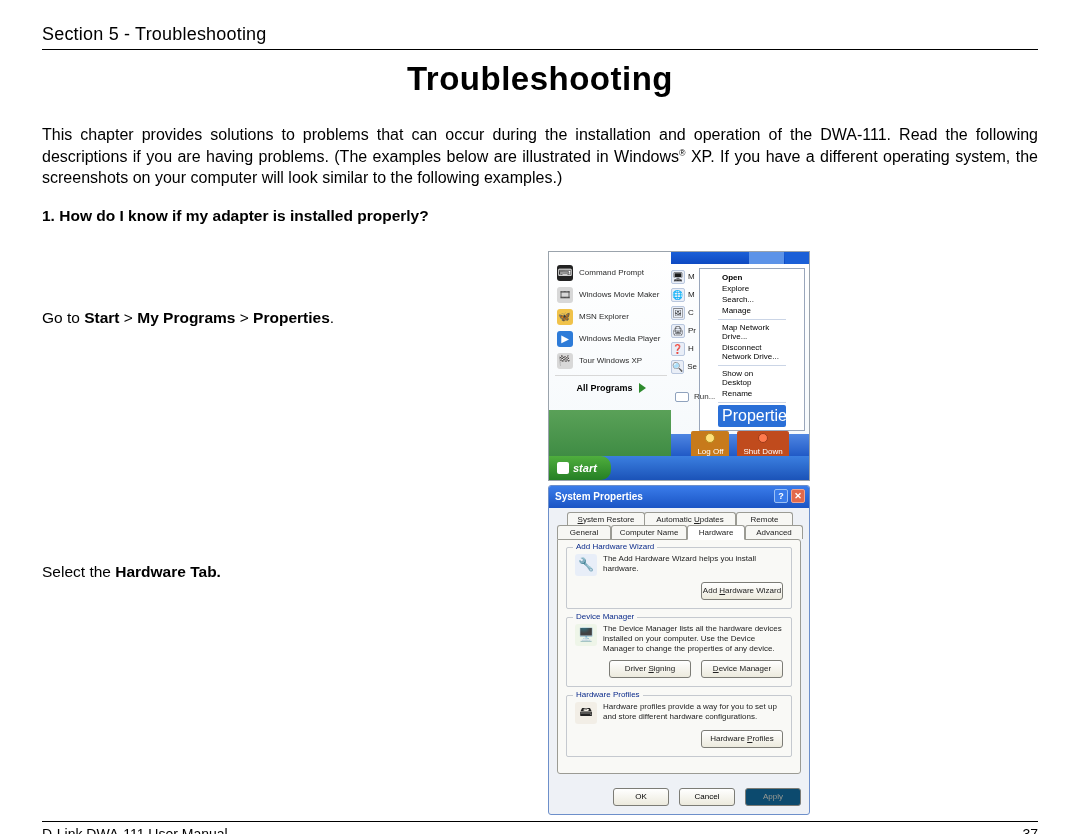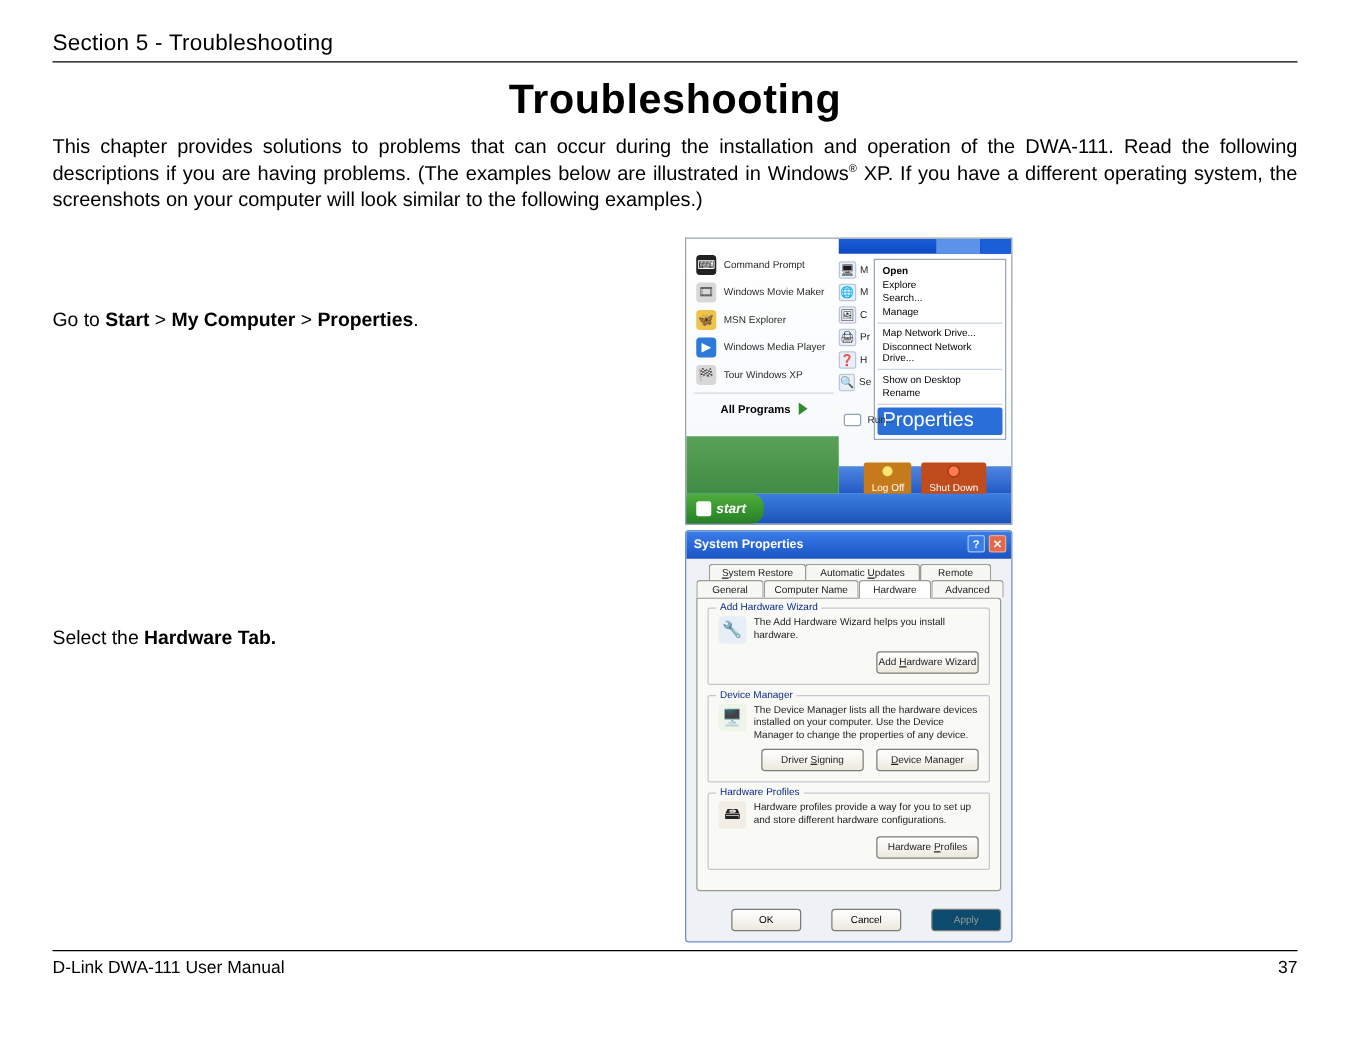--- a/index.html
+++ b/index.html
@@ -1,20 +1,20 @@
 <!DOCTYPE html>
 <html><head>
 <meta charset="utf-8">
 <style>
   * { box-sizing: border-box; margin: 0; padding: 0; }
   html, body { width: 1080px; height: 834px; background: #fff; font-family: Arial, Helvetica, sans-serif; color: #000; }
   .page { padding: 24px 42px 14px 42px; }
   .header-line { font-size: 18px; letter-spacing: .2px; margin-bottom: 4px; }
   .rule { border: none; border-top: 1px solid #000; margin: 0 0 10px 0; }
-  .title { font-size: 33px; font-weight: 700; text-align: center; letter-spacing: .5px; margin: 6px 0 9px 0; }
+  .title { font-size: 33px; font-weight: 700; text-align: center; letter-spacing: .5px; margin: 6px 0 26px 0; }
   .intro { font-size: 16px; line-height: 1.35; text-align: justify; margin-bottom: 18px; }
   .q1 { font-size: 15.5px; font-weight: 700; margin-bottom: 26px; }
   .content-row { display: flex; gap: 36px; }
   .left-col { width: 470px; display: flex; flex-direction: column; }
   .step1 { margin-top: 58px; font-size: 15.5px; }
   .step2 { margin-top: 236px; font-size: 15.5px; }
   .right-col { flex: 1; display: flex; flex-direction: column; gap: 4px; }
 
   
   .shot1 {
@@ -72,44 +72,45 @@
   .grp { border:1px solid #c5c9cf; border-radius:2px; padding:6px 8px 8px 8px; margin-bottom:8px; position:relative; }
   .grp-title { position:absolute; top:-6px; left:6px; background:#f9f9f6; padding:0 3px; color:#0a2a8a; font-size:8px; }
   .grp-row { display:flex; gap:6px; align-items:flex-start; }
   .grp-ico { width:22px; height:22px; flex:0 0 22px; border-radius:3px; display:flex;align-items:center;justify-content:center;font-size:13px; }
   .grp-txt { font-size:8px; line-height:1.25; color:#222; }
   .grp-btns { display:flex; justify-content:flex-end; gap:10px; margin-top:6px; }
   .xpbtn { min-width:82px; height:18px; font-size:8px; border:1px solid #7c7c76; border-radius:3px;
     background: linear-gradient(#fff,#eceadd); display:flex; align-items:center; justify-content:center; }
   .xpbtn.sm { min-width:56px; }
 
-  .dlg-footer { display:flex; justify-content:flex-end; gap:24px; padding:6px 8px 8px 8px; }
+  .dlg-footer { display:flex; justify-content:flex-end; gap:10px; padding:6px 8px 8px 8px; }
   .xpbtn.disabled { color:#9a9a92; background:#0c4a6e; }
 
   .footer-rule { border: none; border-top: 1px solid #000; margin-top: 6px; }
   .footer { display:flex; justify-content:space-between; font-size:14px; padding-top:4px; }
 
   sup { font-size:.55em; vertical-align: super; }
   u { text-decoration: underline; }
 </style>
 </head>
 <body>
 <div class="page">
 
   <div class="header-line">Section 5 - Troubleshooting</div>
   <hr class="rule">
 
   <h1 class="title">Troubleshooting</h1>
 
   <p class="intro">This chapter provides solutions to problems that can occur during the installation and operation of the DWA-111.  Read the following descriptions if you are having problems.  (The examples below are illustrated in Windows<sup>®</sup> XP.  If you have a different operating system, the screenshots on your computer will look similar to the following examples.)</p>
 
+  <p class="q1">1.  How do I know if my adapter is installed properly?</p>
 
   <div class="content-row">
     <div class="left-col">
-      <p class="step1">Go to <b>Start</b> &gt; <b>My Computer</b> &gt; <b>Properties</b>.</p>
+      <p class="step1">Go to <b>Start</b> &gt; <b>My Programs</b> &gt; <b>Properties</b>.</p>
       <p class="step2">Select the <b>Hardware Tab.</b></p>
     </div>
 
     <div class="right-col">
 
       <div class="shot1">
         <div class="xp-titlebar-stub"></div>
         <div class="ttl-seg"></div>
         <div class="ttl-seg2"></div>
 
@@ -164,21 +165,21 @@
               <span class="sm-r-ico">❓</span>
               <span>H</span>
             </div>
             <div style="display: flex; align-items: center; gap: 3px; font-size: 8px; padding: 2px 0px; color: rgb(27, 27, 27);">
               <span class="sm-r-ico">🔍</span>
               <span>Se</span>
             </div>
           </div>
 
         <div class="sm-right">
-          <div style="position:absolute; left:24px; top:0; width:106px; background:#fff; border:1px solid #99a6bb; padding:3px 2px;">
+          <div style="position:absolute; left:24px; top:0; width:106px; background:#fff; border:1px solid #99a6bb; padding:3px 18px;">
             <div id="ctx-top">
                 <div style="font-size: 8px; padding: 1px 4px; font-weight: 700;">Open</div>
                 <div style="font-size: 8px; padding: 1px 4px;">Explore</div>
                 <div style="font-size: 8px; padding: 1px 4px;">Search...</div>
                 <div style="font-size: 8px; padding: 1px 4px;">Manage</div>
               </div>
             <div class="sm-r-sep" style="width:auto"></div>
             <div id="ctx-mid">
                 <div style="font-size: 8px; padding: 1px 4px;">Map Network Drive...</div>
                 <div style="font-size: 8px; padding: 1px 4px;">Disconnect Network Drive...</div>

